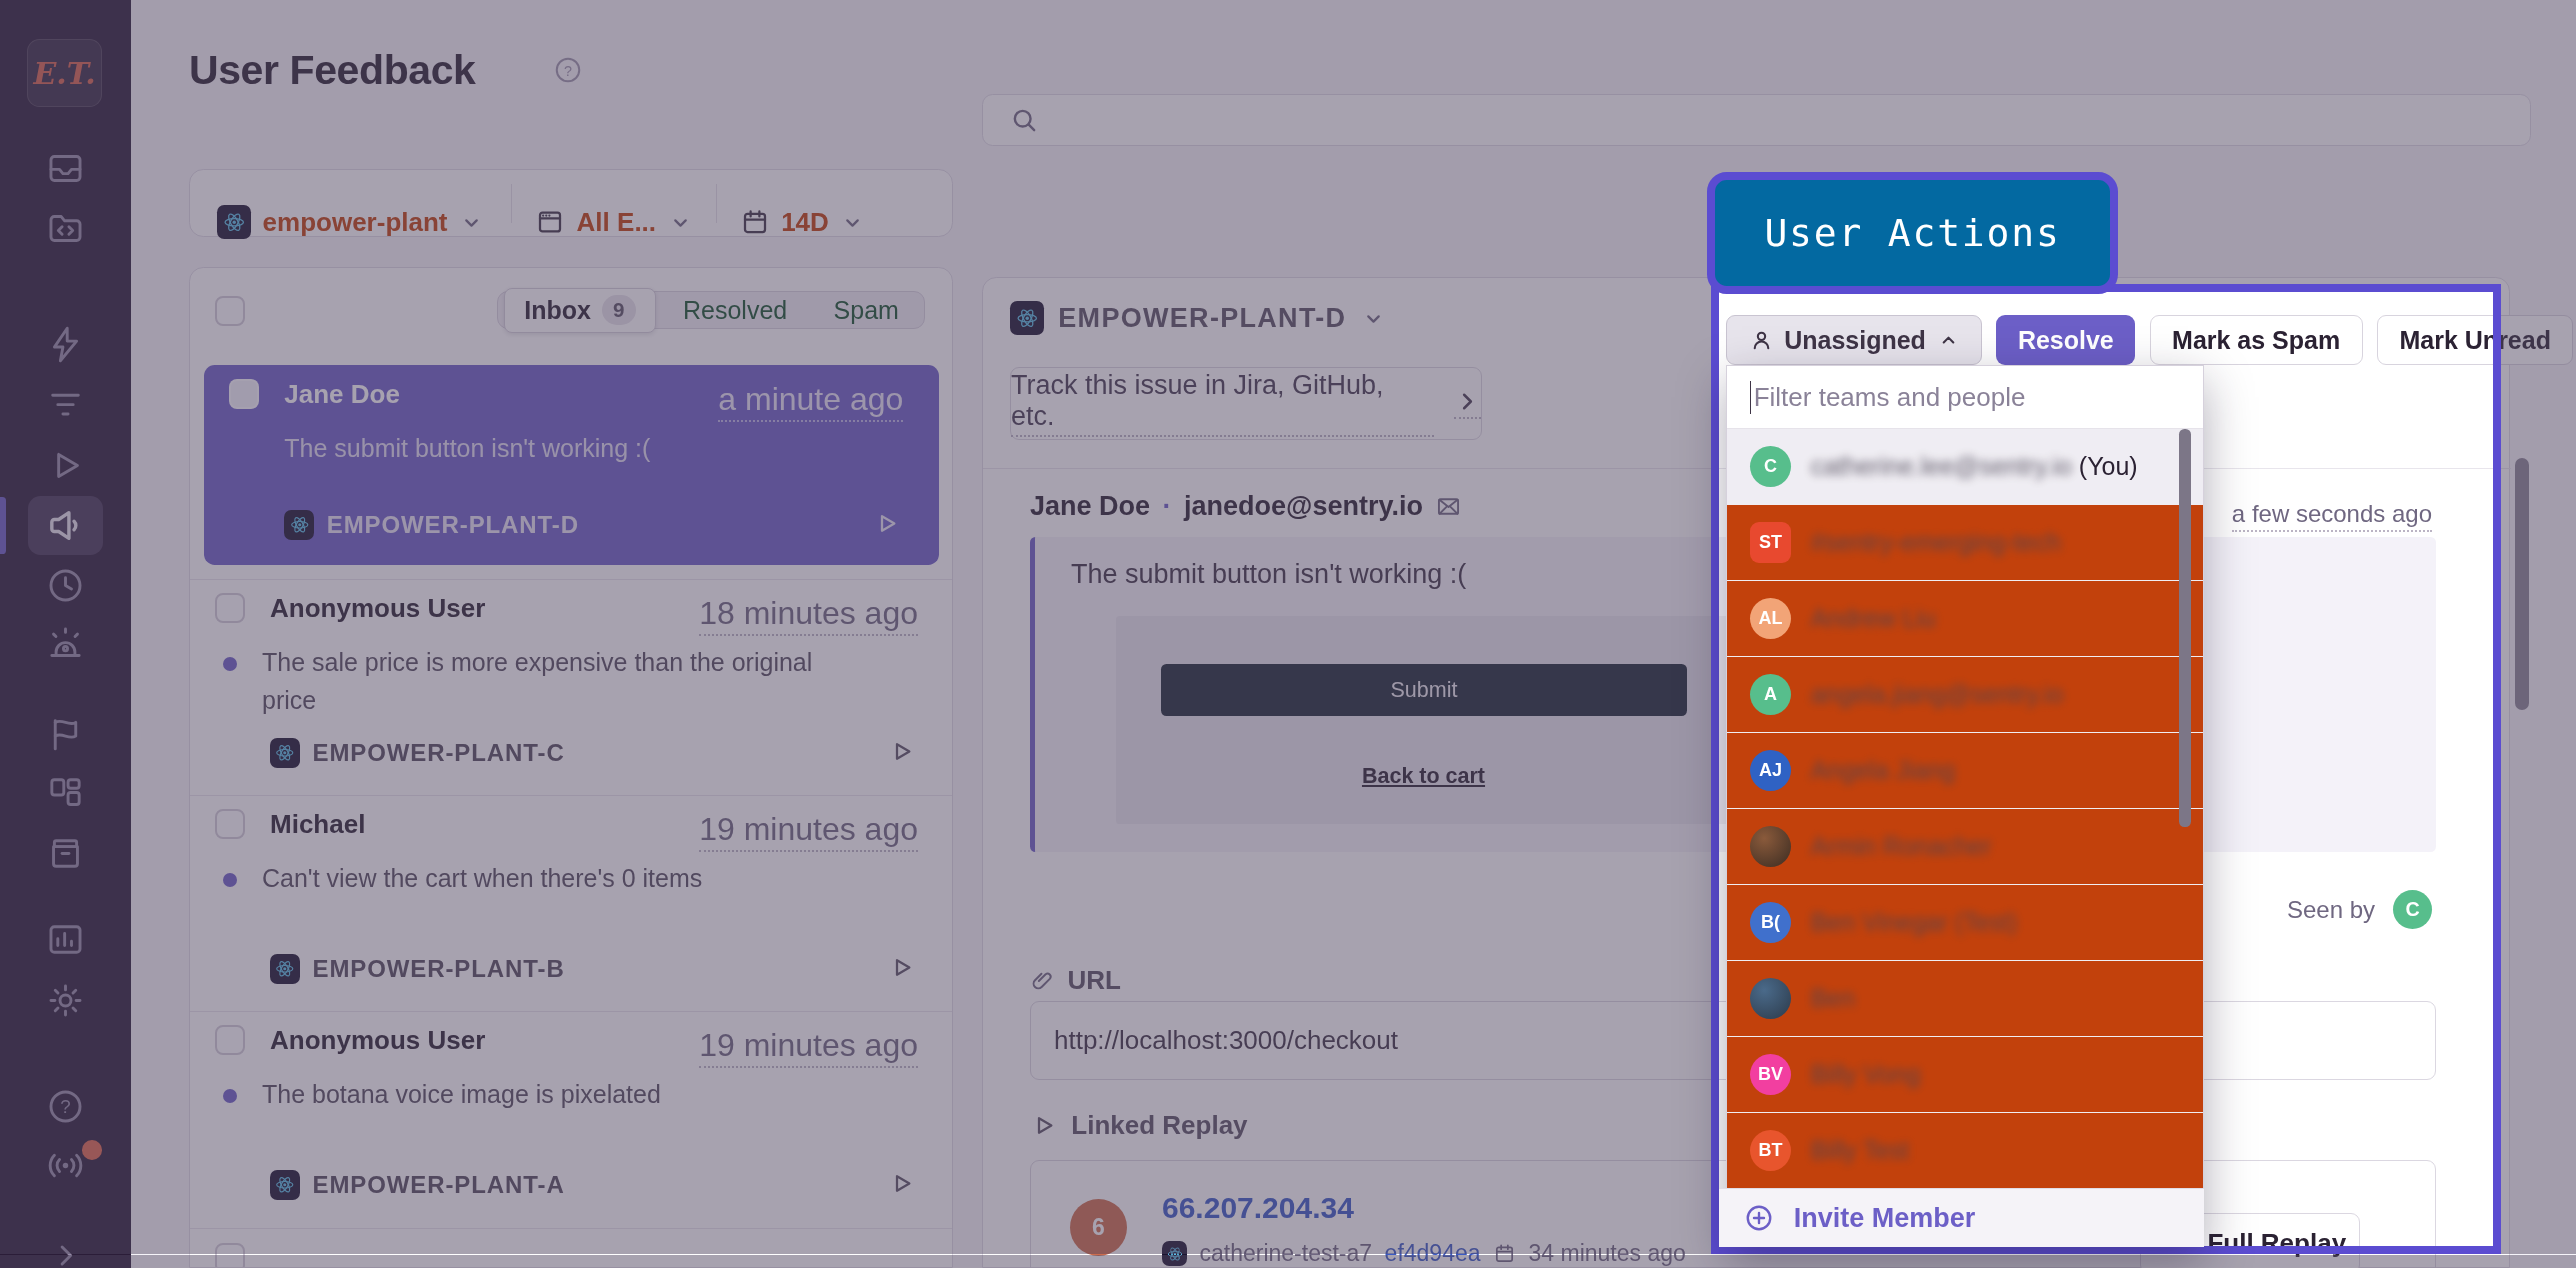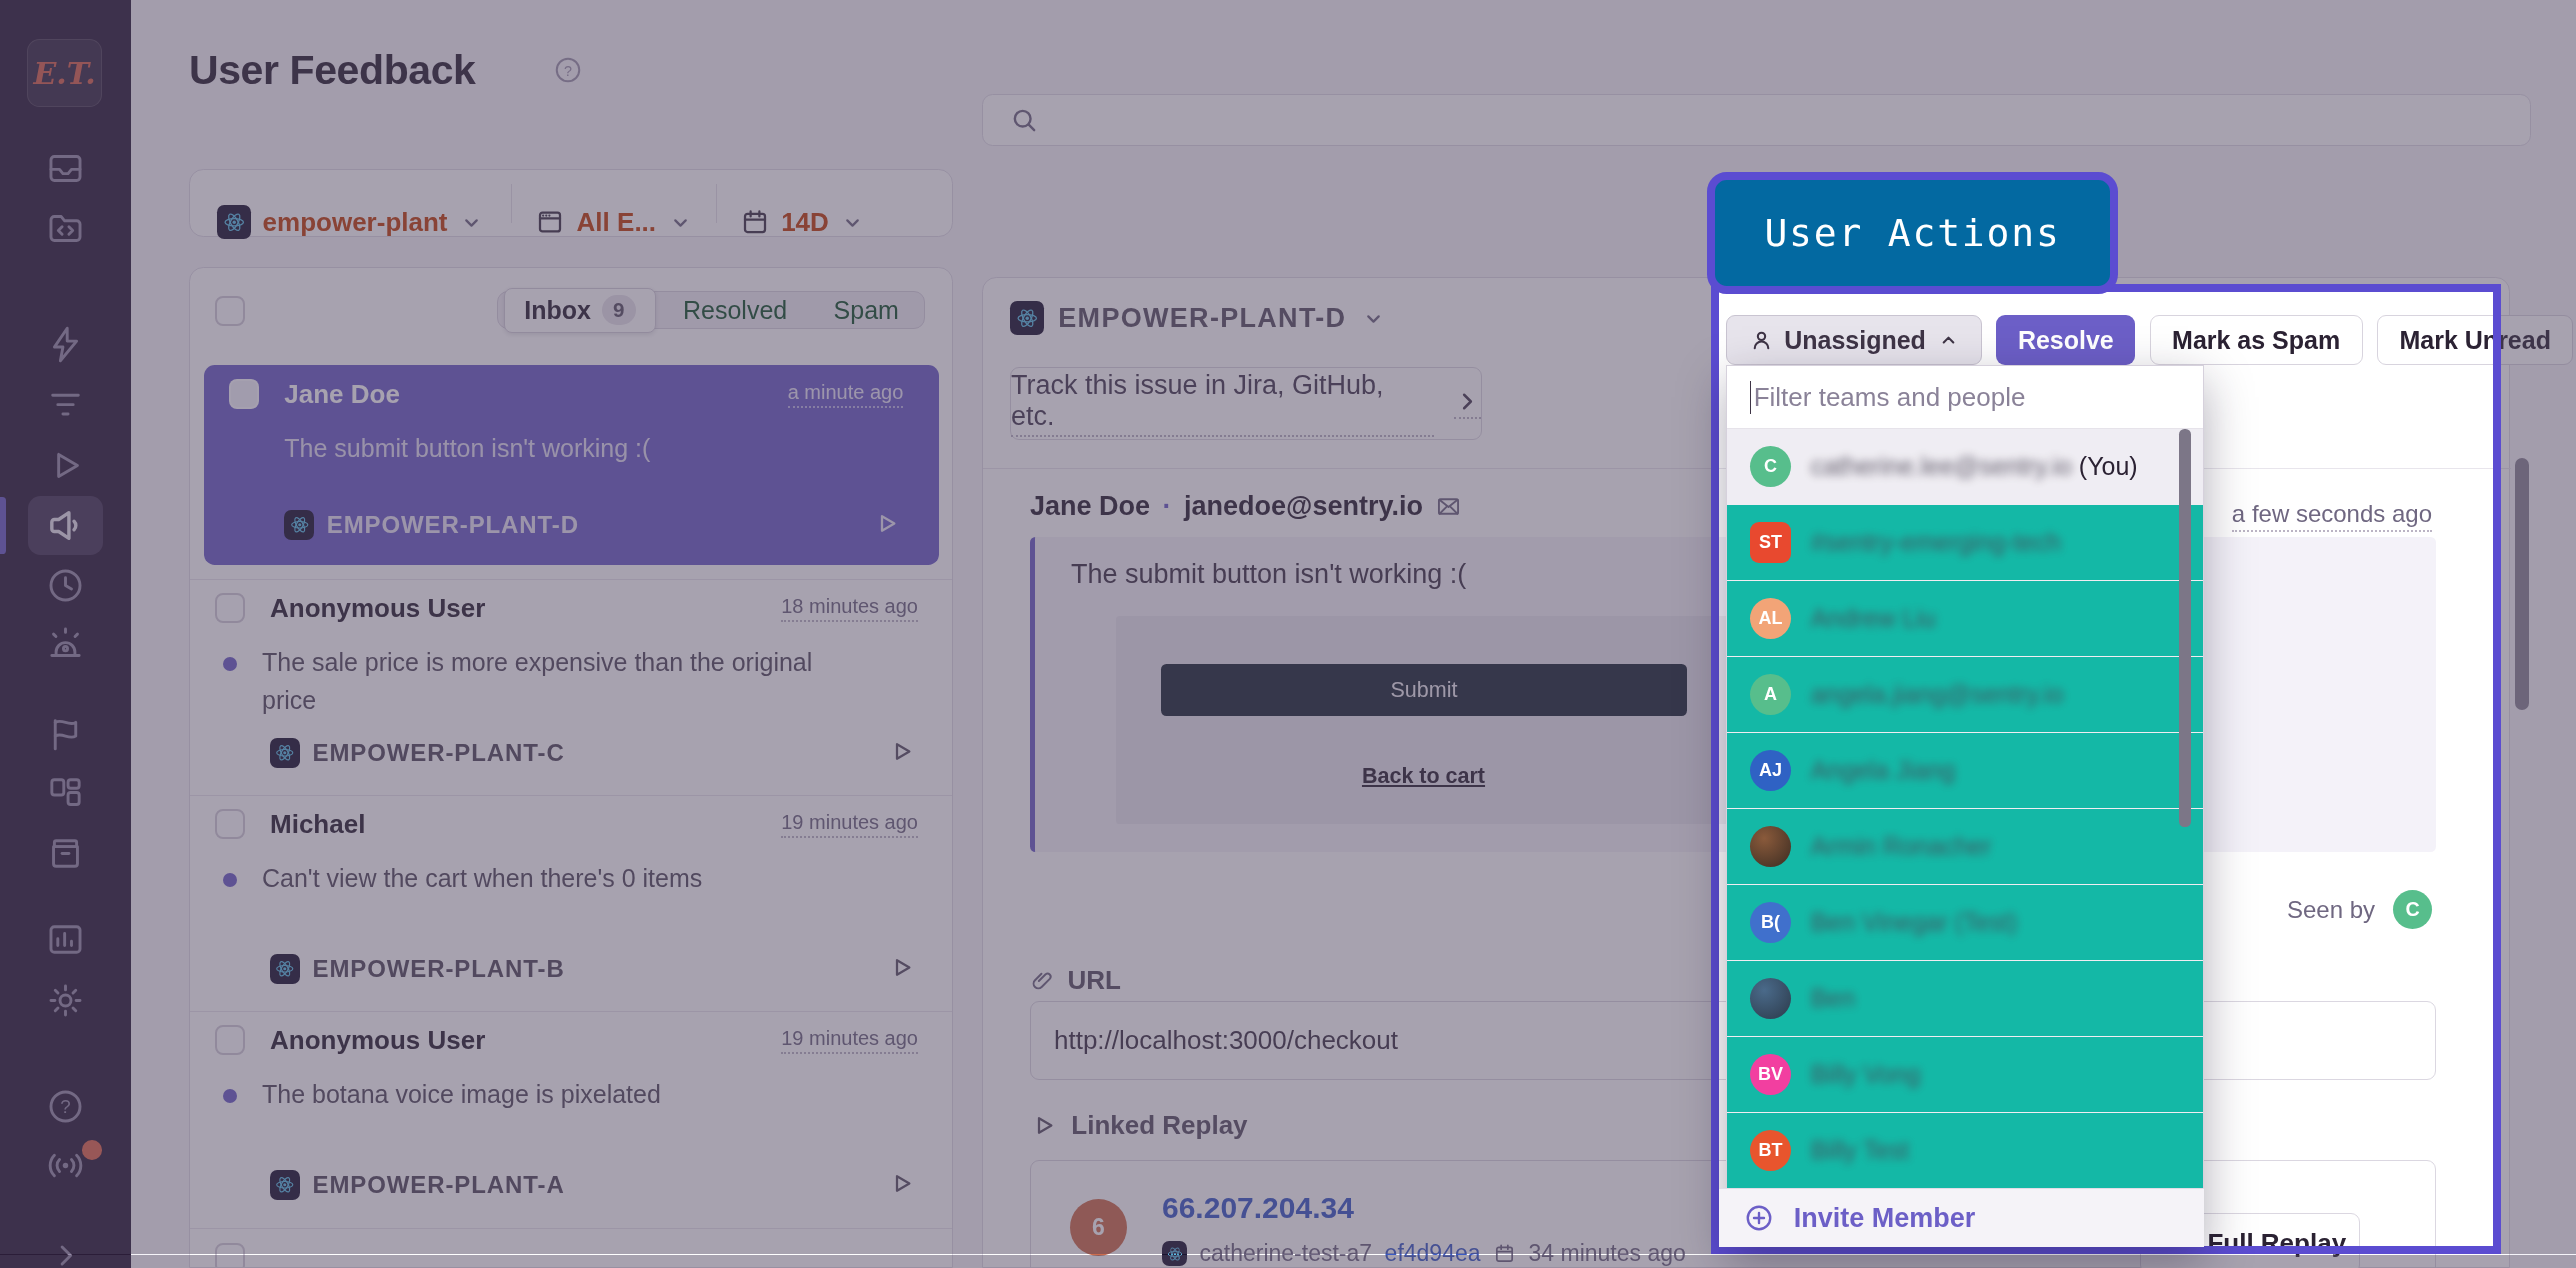--- a/index.html
+++ b/index.html
@@ -31,21 +31,21 @@
   #segmented{right:27px;top:23px;height:38px;display:flex;align-items:center;gap:7px;
              background:#F1EEF4;border:1.8px solid #D9D4DF;border-radius:11px;padding:0 5.4px;box-sizing:border-box;}
   .seg{padding:0 19.7px;font-size:25px;color:#14532d;font-weight:400;display:flex;align-items:center;gap:10.7px;height:43px;}
   .seg.active{background:#fff;border:1.8px solid #D5D0DB;border-radius:8px;font-weight:800;color:#2B2233;
               box-shadow:0 1.8px 4.5px rgba(40,30,60,.12);}
   .seg .badge{background:#E6E2EA;border-radius:894px;min-width:34px;height:30px;display:flex;
               align-items:center;justify-content:center;font-size:20.6px;color:#5A5265;font-weight:700;}
   .fitem{left:0;width:764px;}
   .fitem .sep{position:absolute;left:0;top:0;width:764px;height:0.9px;background:#E8E5EC;}
   .fname{font-size:26px;font-weight:800;color:#2B2233;}
-  .ftime{font-size:20px;color:#6F6781;border-bottom:2.7px dotted #BBB4C4;padding-bottom:1.8px;}
+  .ftime{font-size:32px;color:#6F6781;border-bottom:2.7px dotted #BBB4C4;padding-bottom:1.8px;}
   .fprev{font-size:25px;color:#554D5F;line-height:38px;}
   .fdot{width:14.3px;height:14.3px;border-radius:50%;background:#6C5FC7;}
   .fproj{font-size:24px;font-weight:600;color:#554D5F;letter-spacing:0.9px;}
   .card-sel{left:14.3px;width:735px;background:#6C5FC7;border-radius:10.7px;color:#fff;}
   .card-sel .fname{color:#fff;}
   .card-sel .ftime{color:#E9E5F6;border-bottom-color:rgba(255,255,255,.55);}
   .card-sel .fprev{color:#E3DFF2;}
   .card-sel .fproj{color:#E9E5F4;}
   .card-sel .checkbox{border-color:rgba(255,255,255,.65);background:rgba(255,255,255,.92);}
   
@@ -99,21 +99,21 @@
   #btn-assignee{background:#E7E4EC;border:1.8px solid #C9C4D1;color:#3E3446;}
   #btn-resolve{background:#6C5FC7;color:#fff;}
   .abtn.light{background:#fff;border:1.8px solid #D8D4DE;color:#2B2233;}
   
   #dropdown{left:1726px;top:365px;width:478px;height:882px;background:#fff;z-index:60;
             box-shadow:0 16px 45px rgba(30,20,50,.35);border:0.9px solid #D6D1DC;box-sizing:border-box;}
   #dd-input{left:0;top:0;width:476px;height:63px;border-bottom:0.9px solid #E6E3EA;display:flex;align-items:center;box-sizing:border-box;padding:0 23px;}
   #dd-input input{border:0;outline:0;width:100%;font-size:26px;color:#3E3446;font-family:inherit;border-left:1.8px solid #3E3446;padding-left:2.7px;}
   #dd-input input::placeholder{color:#8A8298;}
   .mrow{left:0;width:476px;height:76px;display:flex;align-items:center;gap:19.7px;padding:0 23px;box-sizing:border-box;
-        border-bottom:0.9px solid #F0EDF2;background:#14b8a6;}
+        border-bottom:0.9px solid #F0EDF2;background:#c2410c;}
   .mrow.sel{background:#EFEDF3;}
   .mname{font-size:25px;color:#4A4454;white-space:nowrap;}
   .blurred{filter:blur(4.5px);opacity:.85;}
   #dd-scroll{left:452px;top:63px;width:11.6px;height:398px;background:#7C7687;border-radius:5.4px;z-index:62;}
   #invite{left:1719px;top:1188px;width:485px;height:59px;background:#F5F3F8;border-top:0.9px solid #E0DCE6;
           display:flex;align-items:center;gap:19.7px;padding:0 25px;box-sizing:border-box;z-index:61;
           font-size:27px;color:#6C5FC7;font-weight:600;}
   svg{display:block;}
 </style>
 </head>

